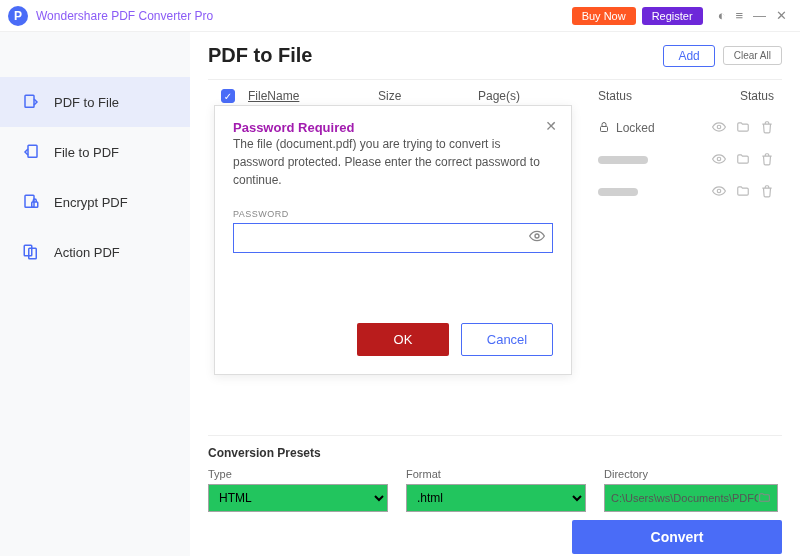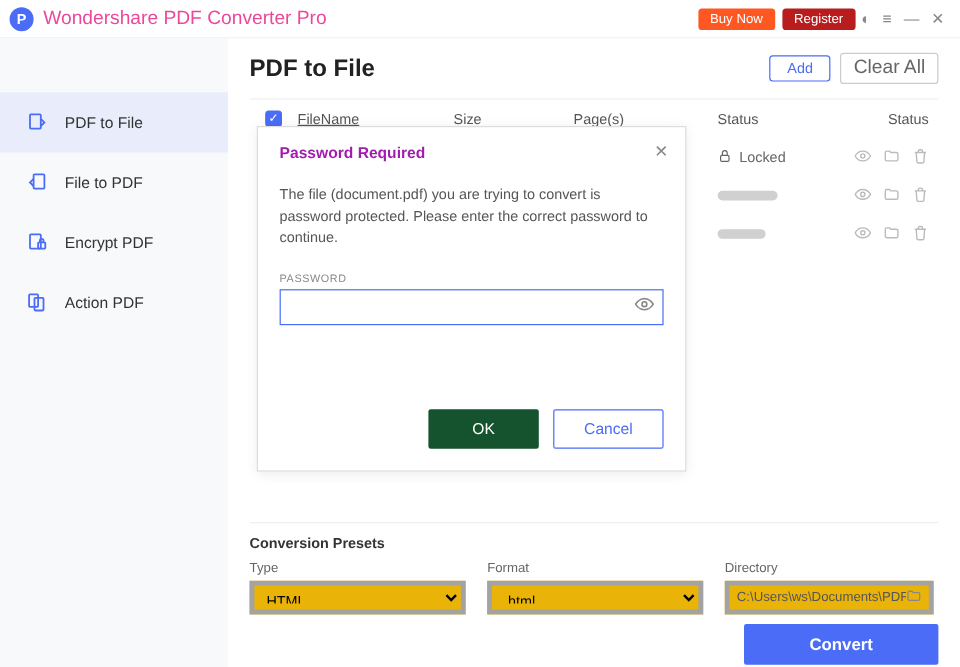--- a/index.html
+++ b/index.html
@@ -1,71 +1,71 @@
 <!DOCTYPE html>
 <html><head>
 <meta charset="utf-8">
 <style>
 * { margin: 0; padding: 0; box-sizing: border-box; font-family: -apple-system, BlinkMacSystemFont, "Segoe UI", Arial, sans-serif; }
 body { width: 800px; height: 556px; background: #fff; overflow: hidden; position: relative; }
 
 .titlebar { height: 32px; display: flex; align-items: center; padding: 0 8px; border-bottom: 1px solid #f0f0f0; }
 .logo { width: 20px; height: 20px; border-radius: 50%; background: #4a6cf7; display: flex; align-items: center; justify-content: center; color: #fff; font-weight: bold; font-size: 12px; margin-right: 8px; }
-.app-title { font-size: 16px; color: #ec4899; flex: 1; }
+.app-title { font-size: 12px; color: #8b5cf6; flex: 1; }
 .btn-buy { background: #ff5722; color: #fff; border: none; padding: 3px 10px; font-size: 11px; border-radius: 3px; cursor: pointer; margin-right: 6px; }
-.btn-register { background: #b91c1c; color: #fff; border: none; padding: 3px 10px; font-size: 11px; border-radius: 3px; cursor: pointer; }
+.btn-register { background: #6d28d9; color: #fff; border: none; padding: 3px 10px; font-size: 11px; border-radius: 3px; cursor: pointer; margin-right: 10px; }
 .win-icon { color: #888; font-size: 13px; margin: 0 5px; cursor: pointer; }
 
 .main { display: flex; height: calc(100% - 32px); }
 .sidebar { width: 190px; background: #f8f9fa; padding-top: 45px; }
 .sidebar-item { display: flex; align-items: center; padding: 14px 20px; font-size: 13px; color: #333; cursor: pointer; }
 .sidebar-item.active { background: #e8ecfb; }
 .sidebar-icon { width: 22px; height: 22px; margin-right: 12px; display: flex; align-items: center; justify-content: center; }
 .sidebar-icon svg { width: 18px; height: 18px; }
 
 .content { flex: 1; display: flex; flex-direction: column; padding: 12px 18px 0 18px; position: relative; }
 .content-header { display: flex; align-items: center; margin-bottom: 12px; }
 .page-title { font-size: 20px; font-weight: 700; color: #222; flex: 1; }
 .btn-add { background: #fff; border: 1px solid #4a6cf7; color: #4a6cf7; padding: 3px 14px; font-size: 12px; border-radius: 3px; cursor: pointer; margin-right: 8px; }
-.btn-clear { background: #fff; border: 1px solid #ccc; color: #666; padding: 3px 10px; font-size: 16px; border-radius: 3px; cursor: pointer; }
+.btn-clear { background: #fff; border: 1px solid #ccc; color: #666; padding: 3px 10px; font-size: 10px; border-radius: 3px; cursor: pointer; }
 
 .table-area { flex: 1; border-top: 1px solid #eee; position: relative; }
 .table-row { display: flex; align-items: center; height: 32px; font-size: 12px; color: #666; }
 .th-row { color: #555; font-weight: 400; }
 .col-check { width: 40px; display: flex; justify-content: center; }
 .col-filename { width: 130px; text-decoration: underline; }
 .col-size { width: 100px; }
 .col-pages { width: 120px; }
 .col-status { width: 100px; display: flex; align-items: center; gap: 6px; text-align: right; }
 .col-action { flex: 1; display: flex; justify-content: flex-end; gap: 10px; padding-right: 8px; }
 .chk { width: 14px; height: 14px; border: 1px solid #4a6cf7; border-radius: 3px; background: #4a6cf7; color: #fff; display: flex; align-items: center; justify-content: center; font-size: 10px; }
 .action-ico { color: #bbb; cursor: pointer; }
 .action-ico svg { width: 14px; height: 14px; }
 .skeleton { height: 8px; background: #d0d0d0; border-radius: 4px; }
 
 .dialog { position: absolute; left: 214px; top: 105px; width: 358px; background: #fff; border: 1px solid #ddd; box-shadow: 0 2px 10px rgba(0,0,0,.08); padding: 14px 18px 18px 18px; }
 .dialog-title { font-size: 13px; font-weight: 600; color: #a21caf; }
 .dialog-close { position: absolute; top: 12px; right: 14px; color: #888; cursor: pointer; font-size: 14px; }
-.dialog-text { font-size: 12px; color: #555; margin-top: 18px; line-height: 1.5; }
+.dialog-text { font-size: 12px; color: #555; line-height: 1.5; }
 .field-label { font-size: 9px; color: #888; letter-spacing: 0.5px; margin-top: 20px; }
 .pwd-wrap { position: relative; margin-top: 4px; }
 .pwd-input { width: 100%; border: 1px solid #4a6cf7; padding: 7px 30px 7px 8px; font-size: 12px; outline: none; }
 .pwd-eye { position: absolute; right: 8px; top: 50%; transform: translateY(-50%); color: #888; cursor: pointer; }
 .dialog-buttons { display: flex; justify-content: flex-end; gap: 12px; margin-top: 70px; }
-.btn-ok { background: #14532d; color: #fff; border: none; padding: 8px 12px; width: 92px; font-size: 13px; cursor: pointer; border-radius: 2px; }
+.btn-ok { background: #b91c1c; color: #fff; border: none; padding: 8px 12px; width: 92px; font-size: 13px; cursor: pointer; border-radius: 2px; }
 .btn-cancel { background: #fff; color: #4a6cf7; border: 1px solid #4a6cf7; padding: 8px 0; width: 92px; font-size: 13px; cursor: pointer; border-radius: 2px; }
 
 .presets { border-top: 1px solid #eee; padding: 10px 0 2px 0; }
 .presets-title { font-size: 12px; font-weight: 600; color: #333; margin-bottom: 8px; }
 .presets-row { display: flex; gap: 18px; align-items: flex-end; }
 .preset-field { display: flex; flex-direction: column; }
 .preset-label { font-size: 11px; color: #666; margin-bottom: 4px; }
-.preset-select { border: 4px solid #a3a3a3; padding: 5px 6px; font-size: 12px; height: 28px; background: #eab308; }
+.preset-select { border: 1px solid #a3a3a3; padding: 5px 6px; font-size: 12px; height: 28px; background: #22c55e; }
 .preset-select.dir { width: 174px; font-size: 11px; color: #555; position: relative; display: flex; align-items: center; justify-content: space-between; }
-.btn-convert { background: #4a6cf7; color: #fff; border: none; font-size: 14px; font-weight: 600; width: 162px; height: 34px; cursor: pointer; margin-top: 8px; margin-left: auto; display: block; border-radius: 2px; }
+.btn-convert { background: #4a6cf7; color: #fff; border: none; font-size: 14px; font-weight: 600; width: 210px; height: 34px; cursor: pointer; margin-top: 8px; margin-left: auto; display: block; border-radius: 2px; }
 </style>
 </head>
 <body>
 
 <div class="titlebar">
   <div class="logo">P</div>
   <div class="app-title">Wondershare PDF Converter Pro</div>
   <button class="btn-buy">Buy Now</button>
   <button class="btn-register">Register</button>
   <span class="win-icon">◐</span>

